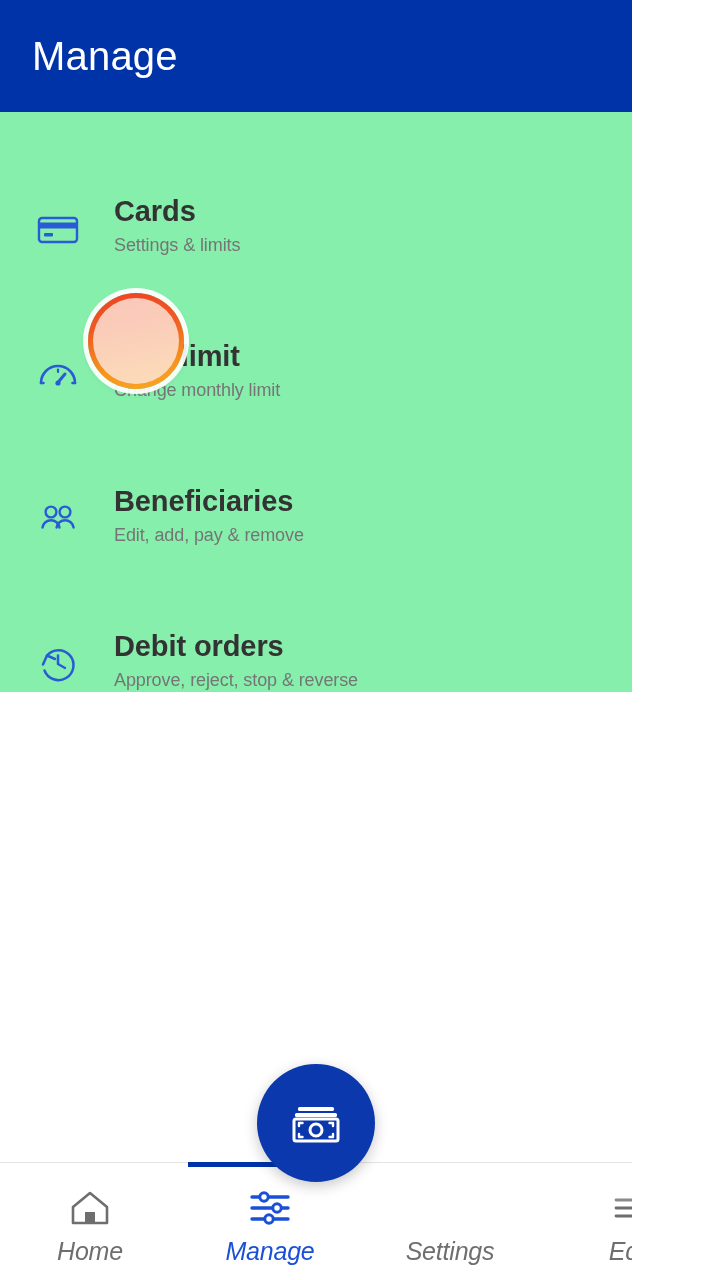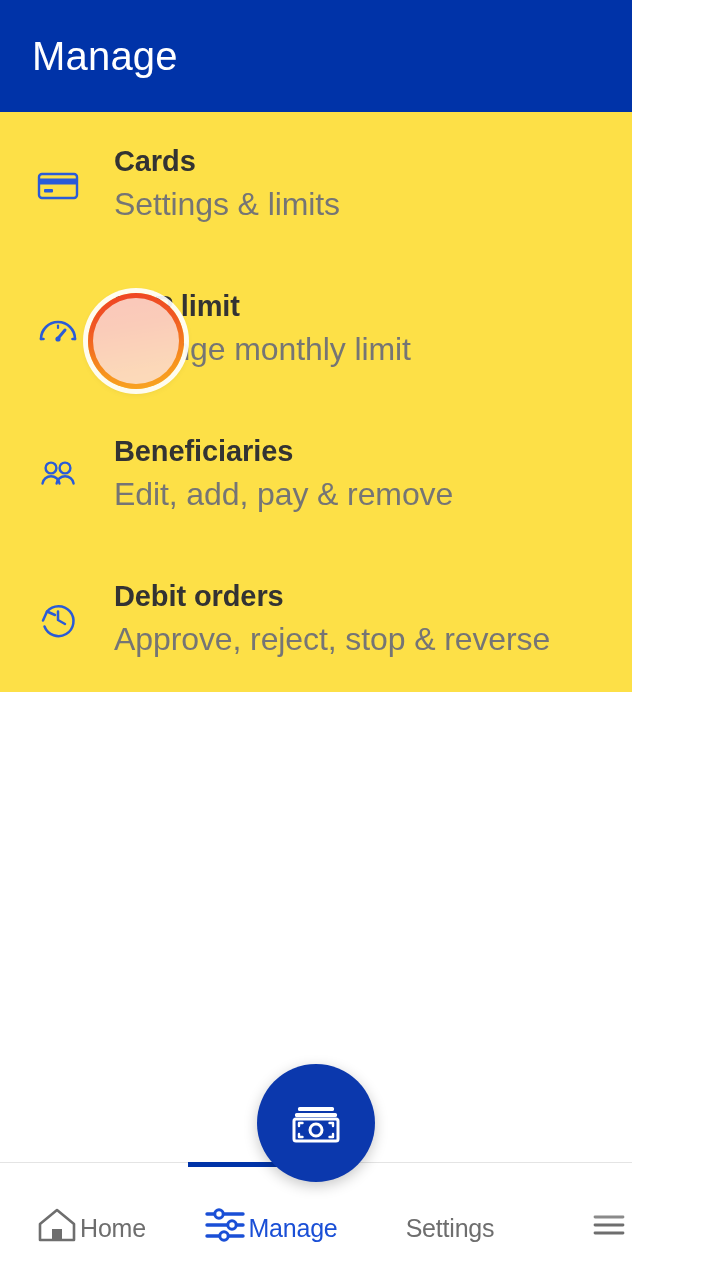--- a/index.html
+++ b/index.html
@@ -42,24 +42,24 @@
   
   .list {
     position: absolute;
     top: 112px; left: 0;
     width: 720px;
   }
 
   .list-item {
     position: relative;
     display: flex;
-    align-items: center;
+    align-items: flex-end;
     height: 145px;
     padding: 0 28px 0 30px;
-    background: #fde047;
+    background: #86efac;
   }
 
   .item-icon {
     width: 56px;
     min-width: 56px;
     height: 56px;
     display: flex;
     align-items: center;
     justify-content: center;
     color: #2a5bd7;
@@ -75,21 +75,21 @@
 
   .item-title {
     font-size: 29px;
     font-weight: bold;
     color: #333333;
     line-height: 1.28;
     letter-spacing: -0.1px;
   }
 
   .item-sub {
-    font-size: 32px;
+    font-size: 18px;
     font-weight: 400;
     color: #757575;
     line-height: 1.3;
     margin-top: 4px;
     letter-spacing: -0.1px;
   }
 
   .item-chevron {
     width: 40px;
     min-width: 40px;
@@ -135,24 +135,25 @@
     border-top: 1px solid #e4e4e4;
     display: flex;
     align-items: stretch;
     z-index: 10;
   }
 
   .nav-item {
     flex: 1;
     position: relative;
     display: flex;
-    flex-direction: row;
+    flex-direction: column;
     align-items: center;
     justify-content: center;
     padding-top: 6px;
+    font-style: italic;
   }
 
   .nav-icon {
     height: 46px;
     display: flex;
     align-items: center;
     justify-content: center;
     color: #6e6e6e;
   }
 

